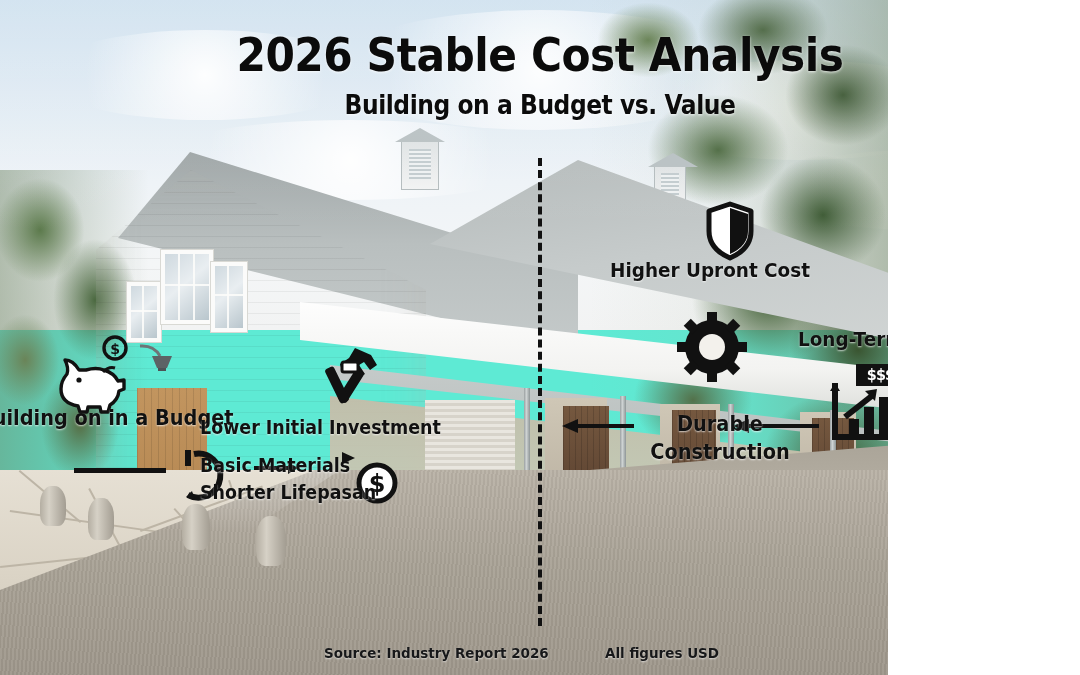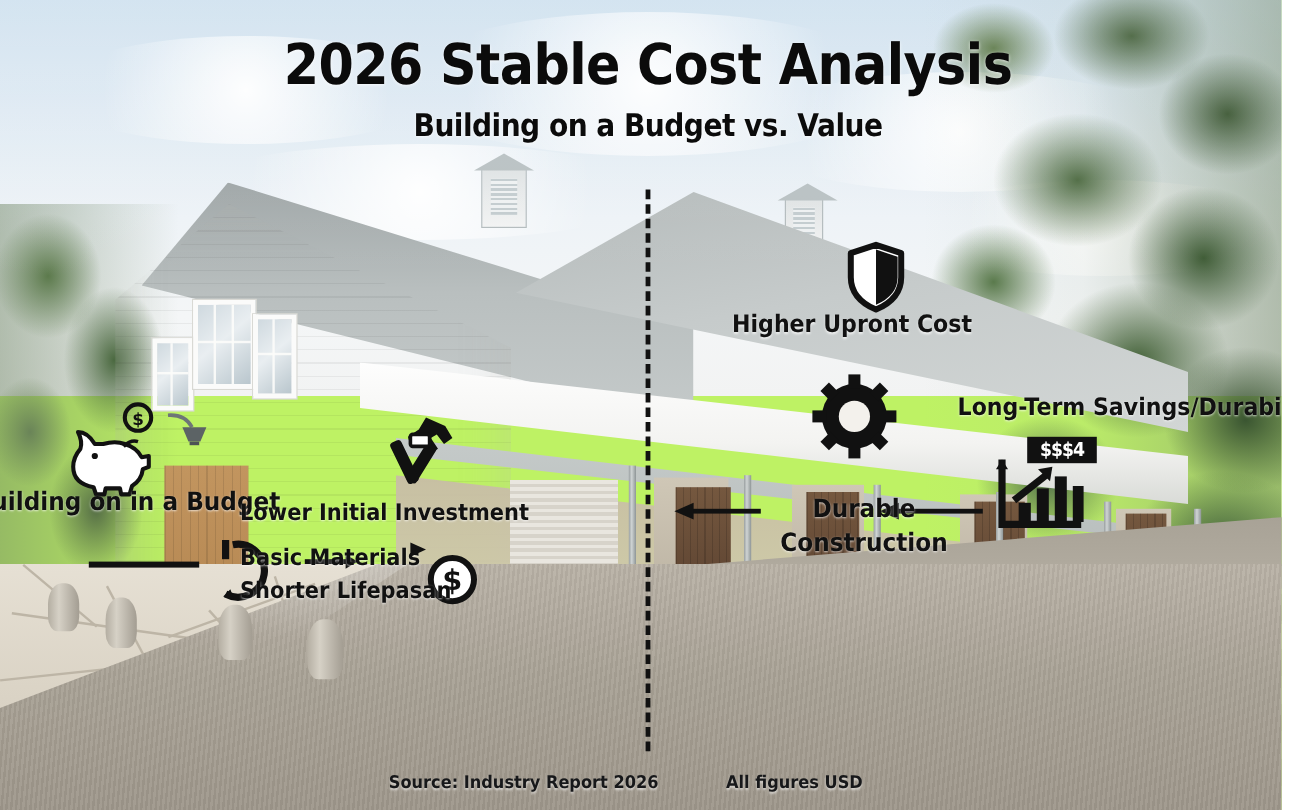--- a/index.html
+++ b/index.html
@@ -1,22 +1,22 @@
 <!DOCTYPE html>
 <html><head>
 <meta charset="utf-8">
 <style>
   html,body{margin:0;padding:0;background:#fff;}
   body{font-family:"Liberation Sans",sans-serif;}
 
   #stage{
     position:relative;
-    width:1068px;height:675px;
+    width:888px;height:675px;
     overflow:hidden;
-    background:#bef264;
+    background:#5eead4;
   }
 
   
   .layer{position:absolute;}
 
   
   .sky{
     left:0;top:0;width:1080px;height:330px;
     background:
       linear-gradient(to bottom,#cfe1ef 0%,#dfeaf3 28%,#eef3f7 55%,#f4f6f7 80%,#f2f3f3 100%);

